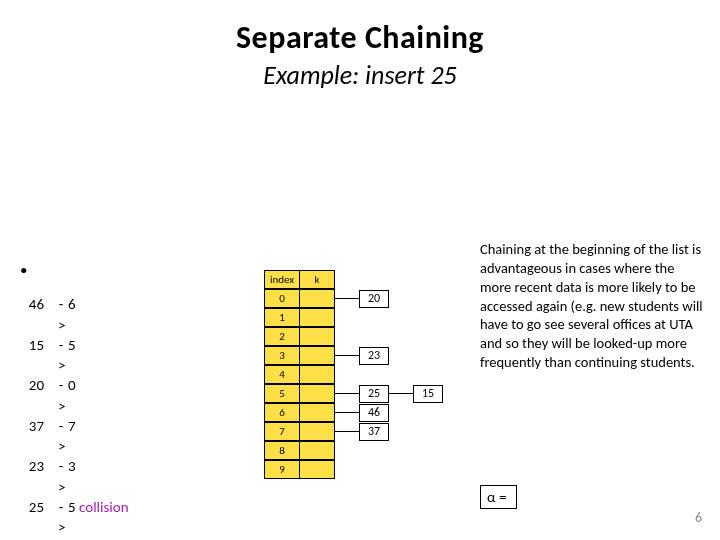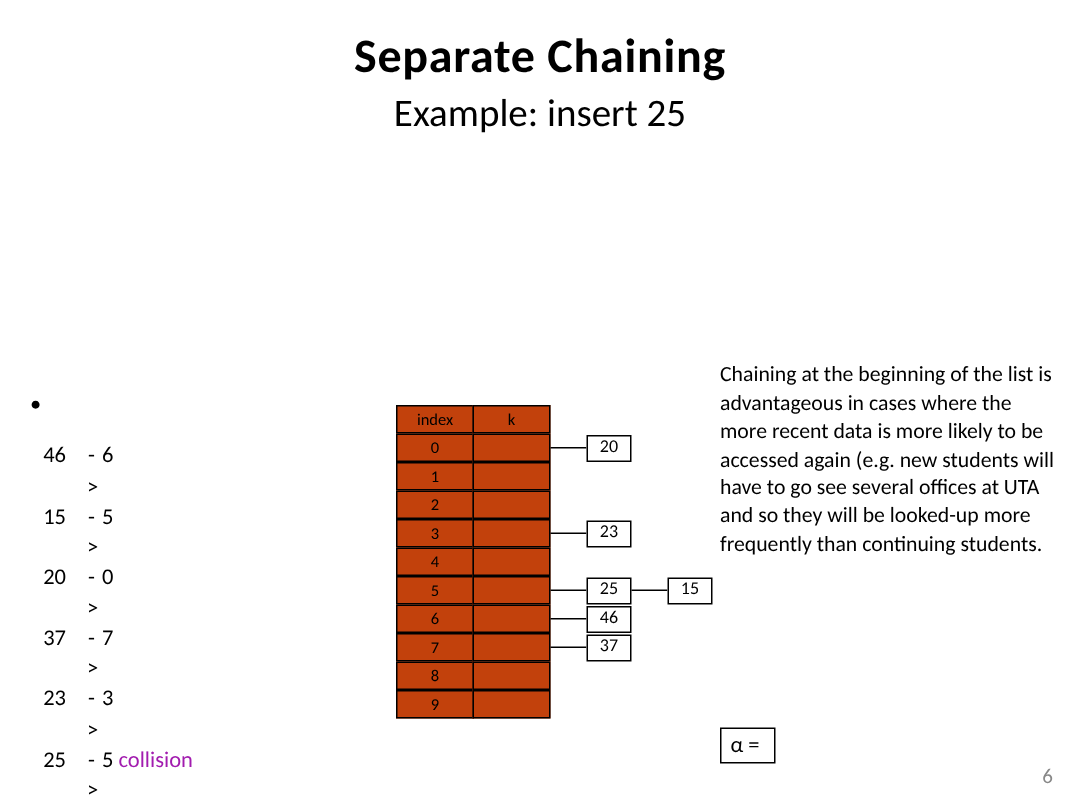--- a/index.html
+++ b/index.html
@@ -17,20 +17,21 @@
     font-size: 32px;
     font-weight: 700;
     margin-top: 18px;
     letter-spacing: 0.5px;
   }
   .subtitle {
     text-align: center;
     font-size: 26px;
     font-weight: 400;
     margin-top: 2px;
+    font-style: italic;
   }
   .content {
     position: absolute;
     top: 260px;
     left: 0;
     width: 100%;
     display: flex;
   }
   .left-col {
     position: absolute;
@@ -55,28 +56,28 @@
   .collision { color: #a21caf; }
 
   .table-area {
     position: absolute;
     left: 265px;
     top: 10px;
   }
   .hash-row { display: flex; align-items: center; height: 19px; }
   .idx-cell, .k-cell {
     border: 1px solid #000;
-    width: 52px;
+    width: 36px;
     height: 19px;
     font-size: 11px;
     text-align: center;
     line-height: 17px;
     margin-left: -1px;
     margin-top: -1px;
-    background: #c2410c;
+    background: #fde047;
   }
   .hdr { font-size: 11px; }
   .chain-link {
     display: inline-flex;
     align-items: center;
   }
   .line {
     width: 24px;
     height: 1px;
     background: #000;

